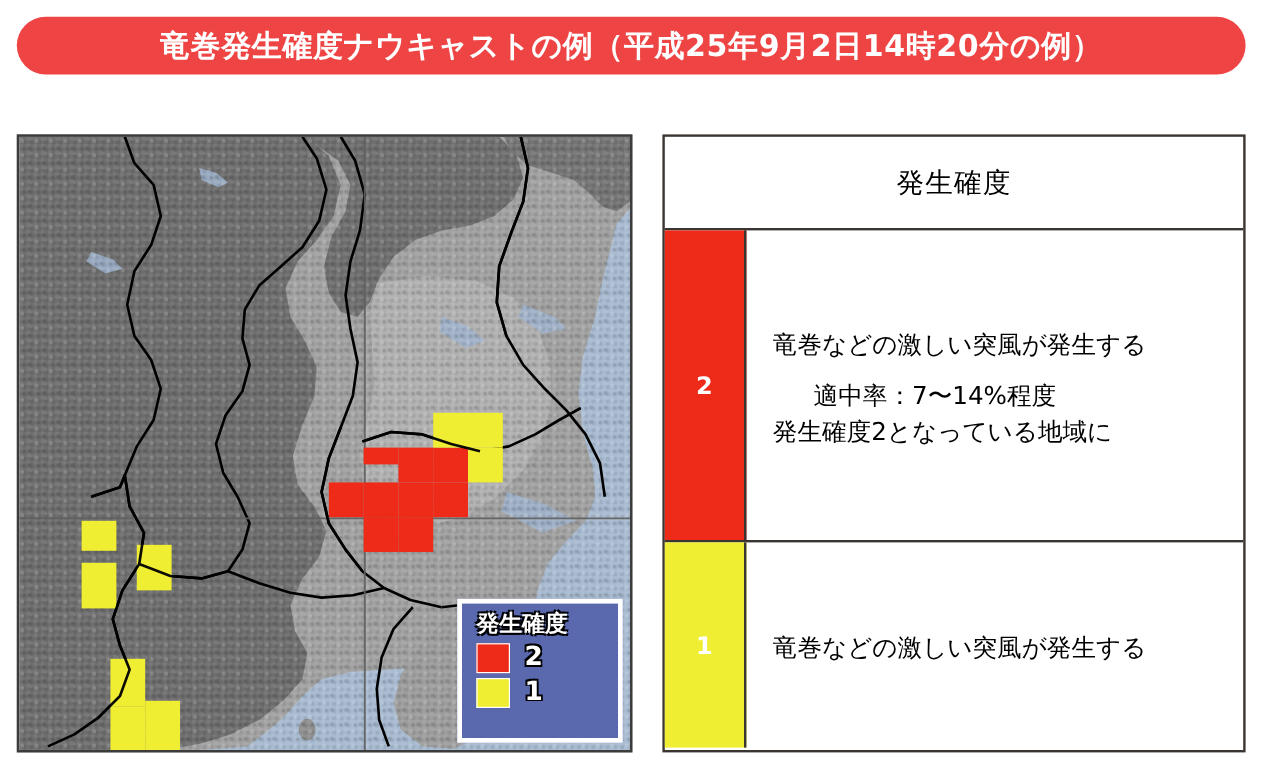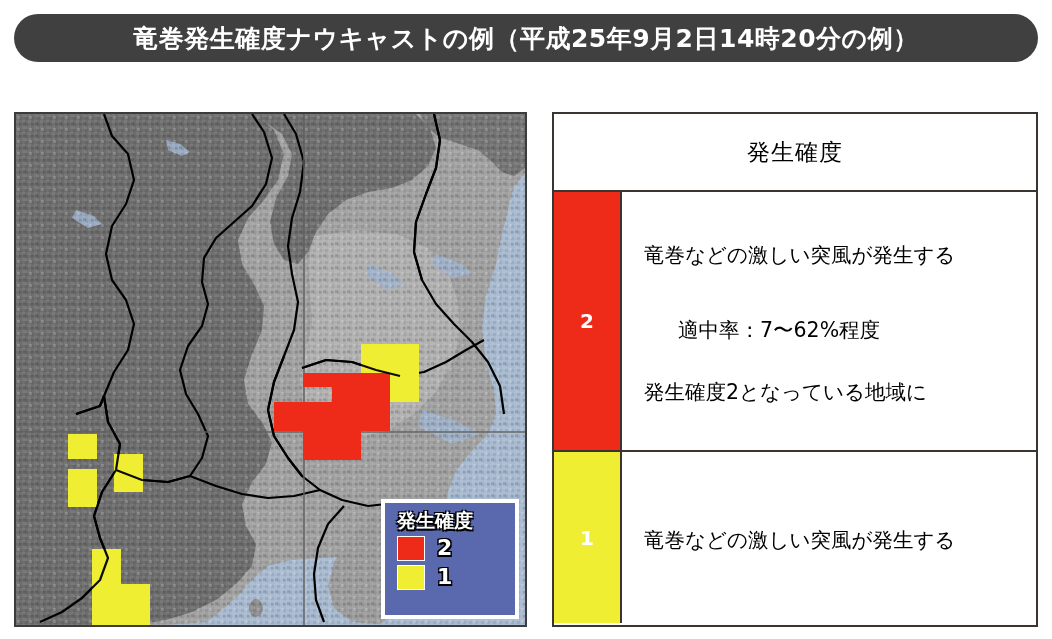--- a/index.html
+++ b/index.html
@@ -151,35 +151,34 @@
   }
   .level-cell.lvl1 .level-num { color: #ffffff; }
 
   .desc-cell {
     flex: 1;
     box-sizing: border-box;
     padding: 16px 14px 10px 22px;
     display: flex;
     flex-direction: column;
     justify-content: center;
-    gap: 32px;
   }
   .desc-line {
     font-size: 20.5px;
     color: #000;
     line-height: 1.42;
     white-space: nowrap;
   }
   .desc-line.indent { padding-left: 34px; }
   .desc-line.gap-top { margin-top: 14px; }
 </style>
 </head>
 <body>
 
-<div id="title-bar" style="background: #404040;">
+<div id="title-bar" style="background: #ef4444;">
   <span id="title-text">竜巻発生確度ナウキャストの例（平成25年9月2日14時20分の例）</span>
 </div>
 
 <div id="map-panel">
   <svg id="map-canvas" viewBox="0 0 509 511" preserveAspectRatio="none">
     <defs>
       <pattern id="noisePat" width="6" height="6" patternUnits="userSpaceOnUse">
         <rect width="6" height="6" fill="none"></rect>
         <rect x="0" y="0" width="3" height="3" fill="#ffffff" opacity="0.07"></rect>
         <rect x="3" y="3" width="3" height="3" fill="#000000" opacity="0.07"></rect>
@@ -322,21 +321,21 @@
   <div id="table-header-row">
     <span id="table-header-label">発生確度</span>
   </div>
 
   <div class="table-row level-2">
     <div class="level-cell lvl2" style="background: rgb(238, 42, 24);">
       <span class="level-num">2</span>
     </div>
     <div class="desc-cell">
       <div class="desc-line">竜巻などの激しい突風が発生する</div>
-      <div class="desc-line indent gap-top">適中率：7〜62%程度</div>
+      <div class="desc-line indent gap-top">適中率：7〜14%程度</div>
       <div class="desc-line">発生確度2となっている地域に</div>
     </div>
   </div>
 
   <div class="table-row level-1">
     <div class="level-cell lvl1" style="background: rgb(240, 238, 50);">
       <span class="level-num">1</span>
     </div>
     <div class="desc-cell">
       <div class="desc-line">竜巻などの激しい突風が発生する</div>

